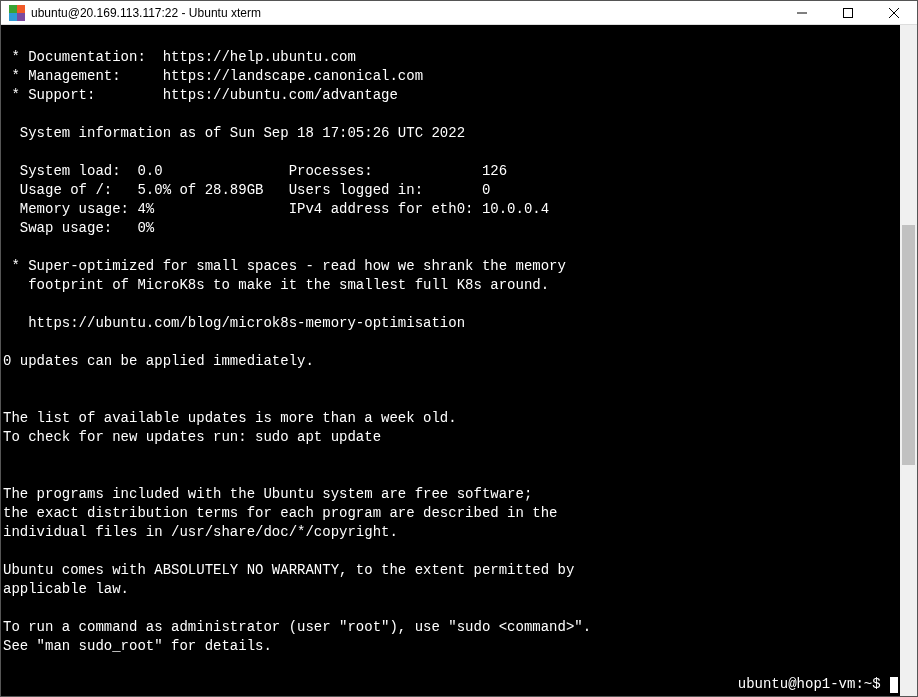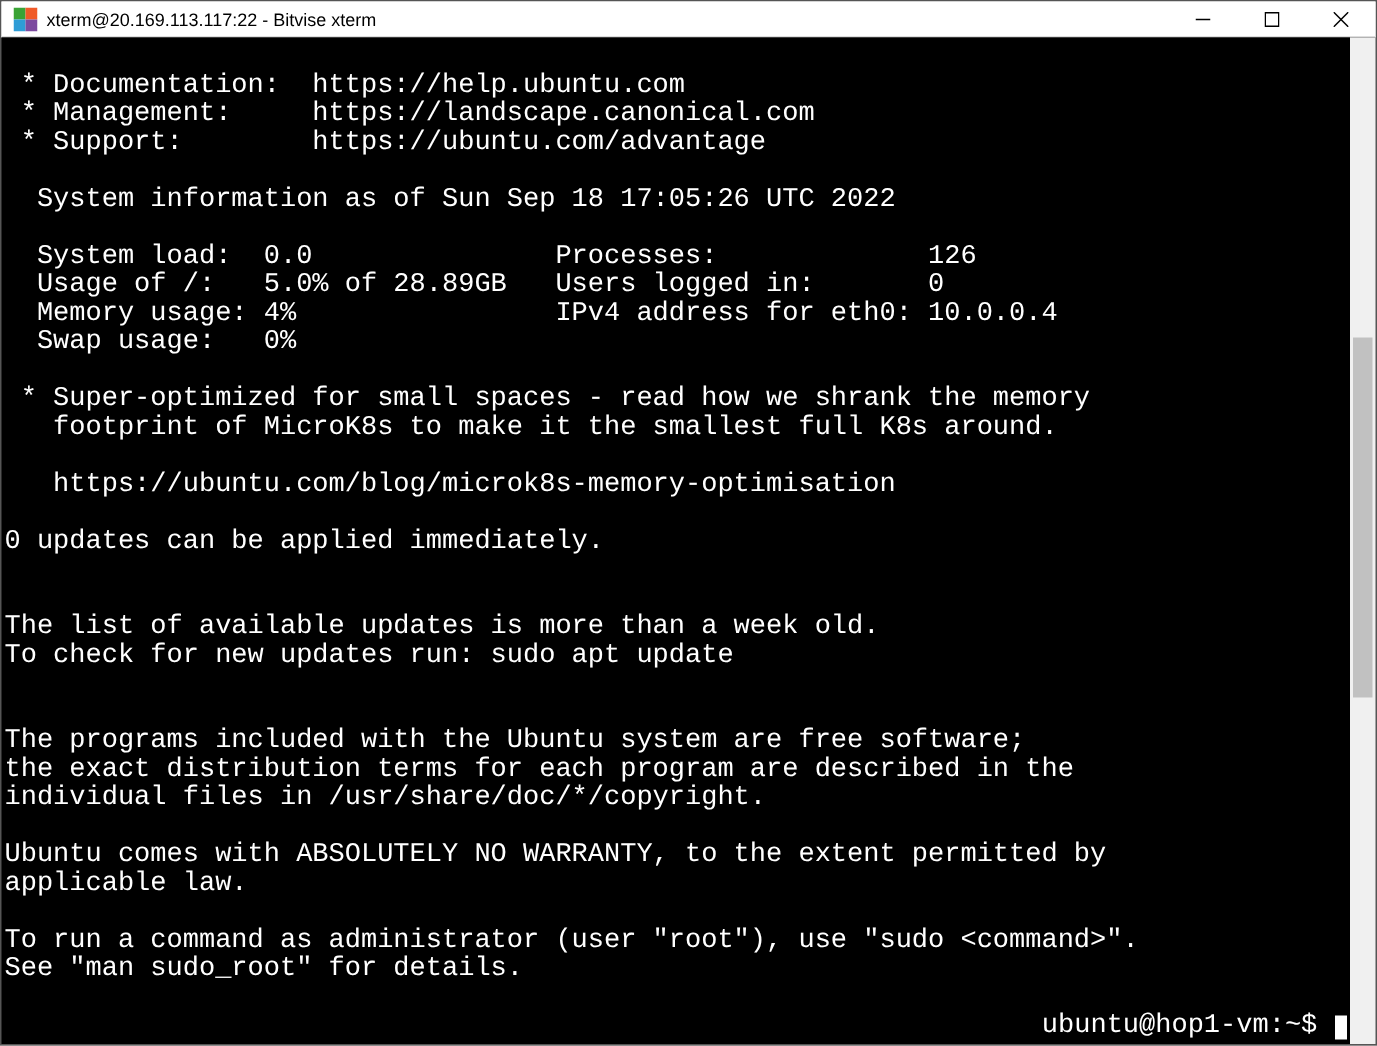--- a/index.html
+++ b/index.html
@@ -53,21 +53,21 @@
       flex: 1;
       display: flex;
       background: #000;
       position: relative;
     }
     .terminal {
       flex: 1;
       background: #000;
       color: #fff;
       font-family: "Consolas", "Courier New", monospace;
-      font-size: 18px;
+      font-size: 14px;
       line-height: 19px;
       padding: 4px 2px 2px 2px;
       white-space: pre;
       overflow: hidden;
     }
     .scrollbar {
       width: 17px;
       background: #f0f0f0;
       position: relative;
     }
@@ -96,21 +96,21 @@
 <div class="window">
   <div class="titlebar">
     <span class="app-icon">
       <svg width="16" height="16" viewBox="0 0 16 16">
         <rect x="0" y="0" width="8" height="8" fill="#3aa335"></rect>
         <rect x="8" y="0" width="8" height="8" fill="#f05a28"></rect>
         <rect x="0" y="8" width="8" height="8" fill="#2e9cd6"></rect>
         <rect x="8" y="8" width="8" height="8" fill="#7c4a9f"></rect>
       </svg>
     </span>
-    <span class="title-text">xterm@20.169.113.117:22 - Bitvise xterm</span>
+    <span class="title-text">ubuntu@20.169.113.117:22 - Ubuntu xterm</span>
     <span class="spacer"></span>
     <div class="win-controls">
       <div class="win-btn">
         <svg width="10" height="10" viewBox="0 0 10 10">
             <line x1="0" y1="5" x2="10" y2="5" stroke="#000" stroke-width="1"></line>
           </svg>
       </div>
       <div class="win-btn">
         <svg width="10" height="10" viewBox="0 0 10 10">
             <rect x="0.5" y="0.5" width="9" height="9" fill="none" stroke="#000" stroke-width="1"></rect>

